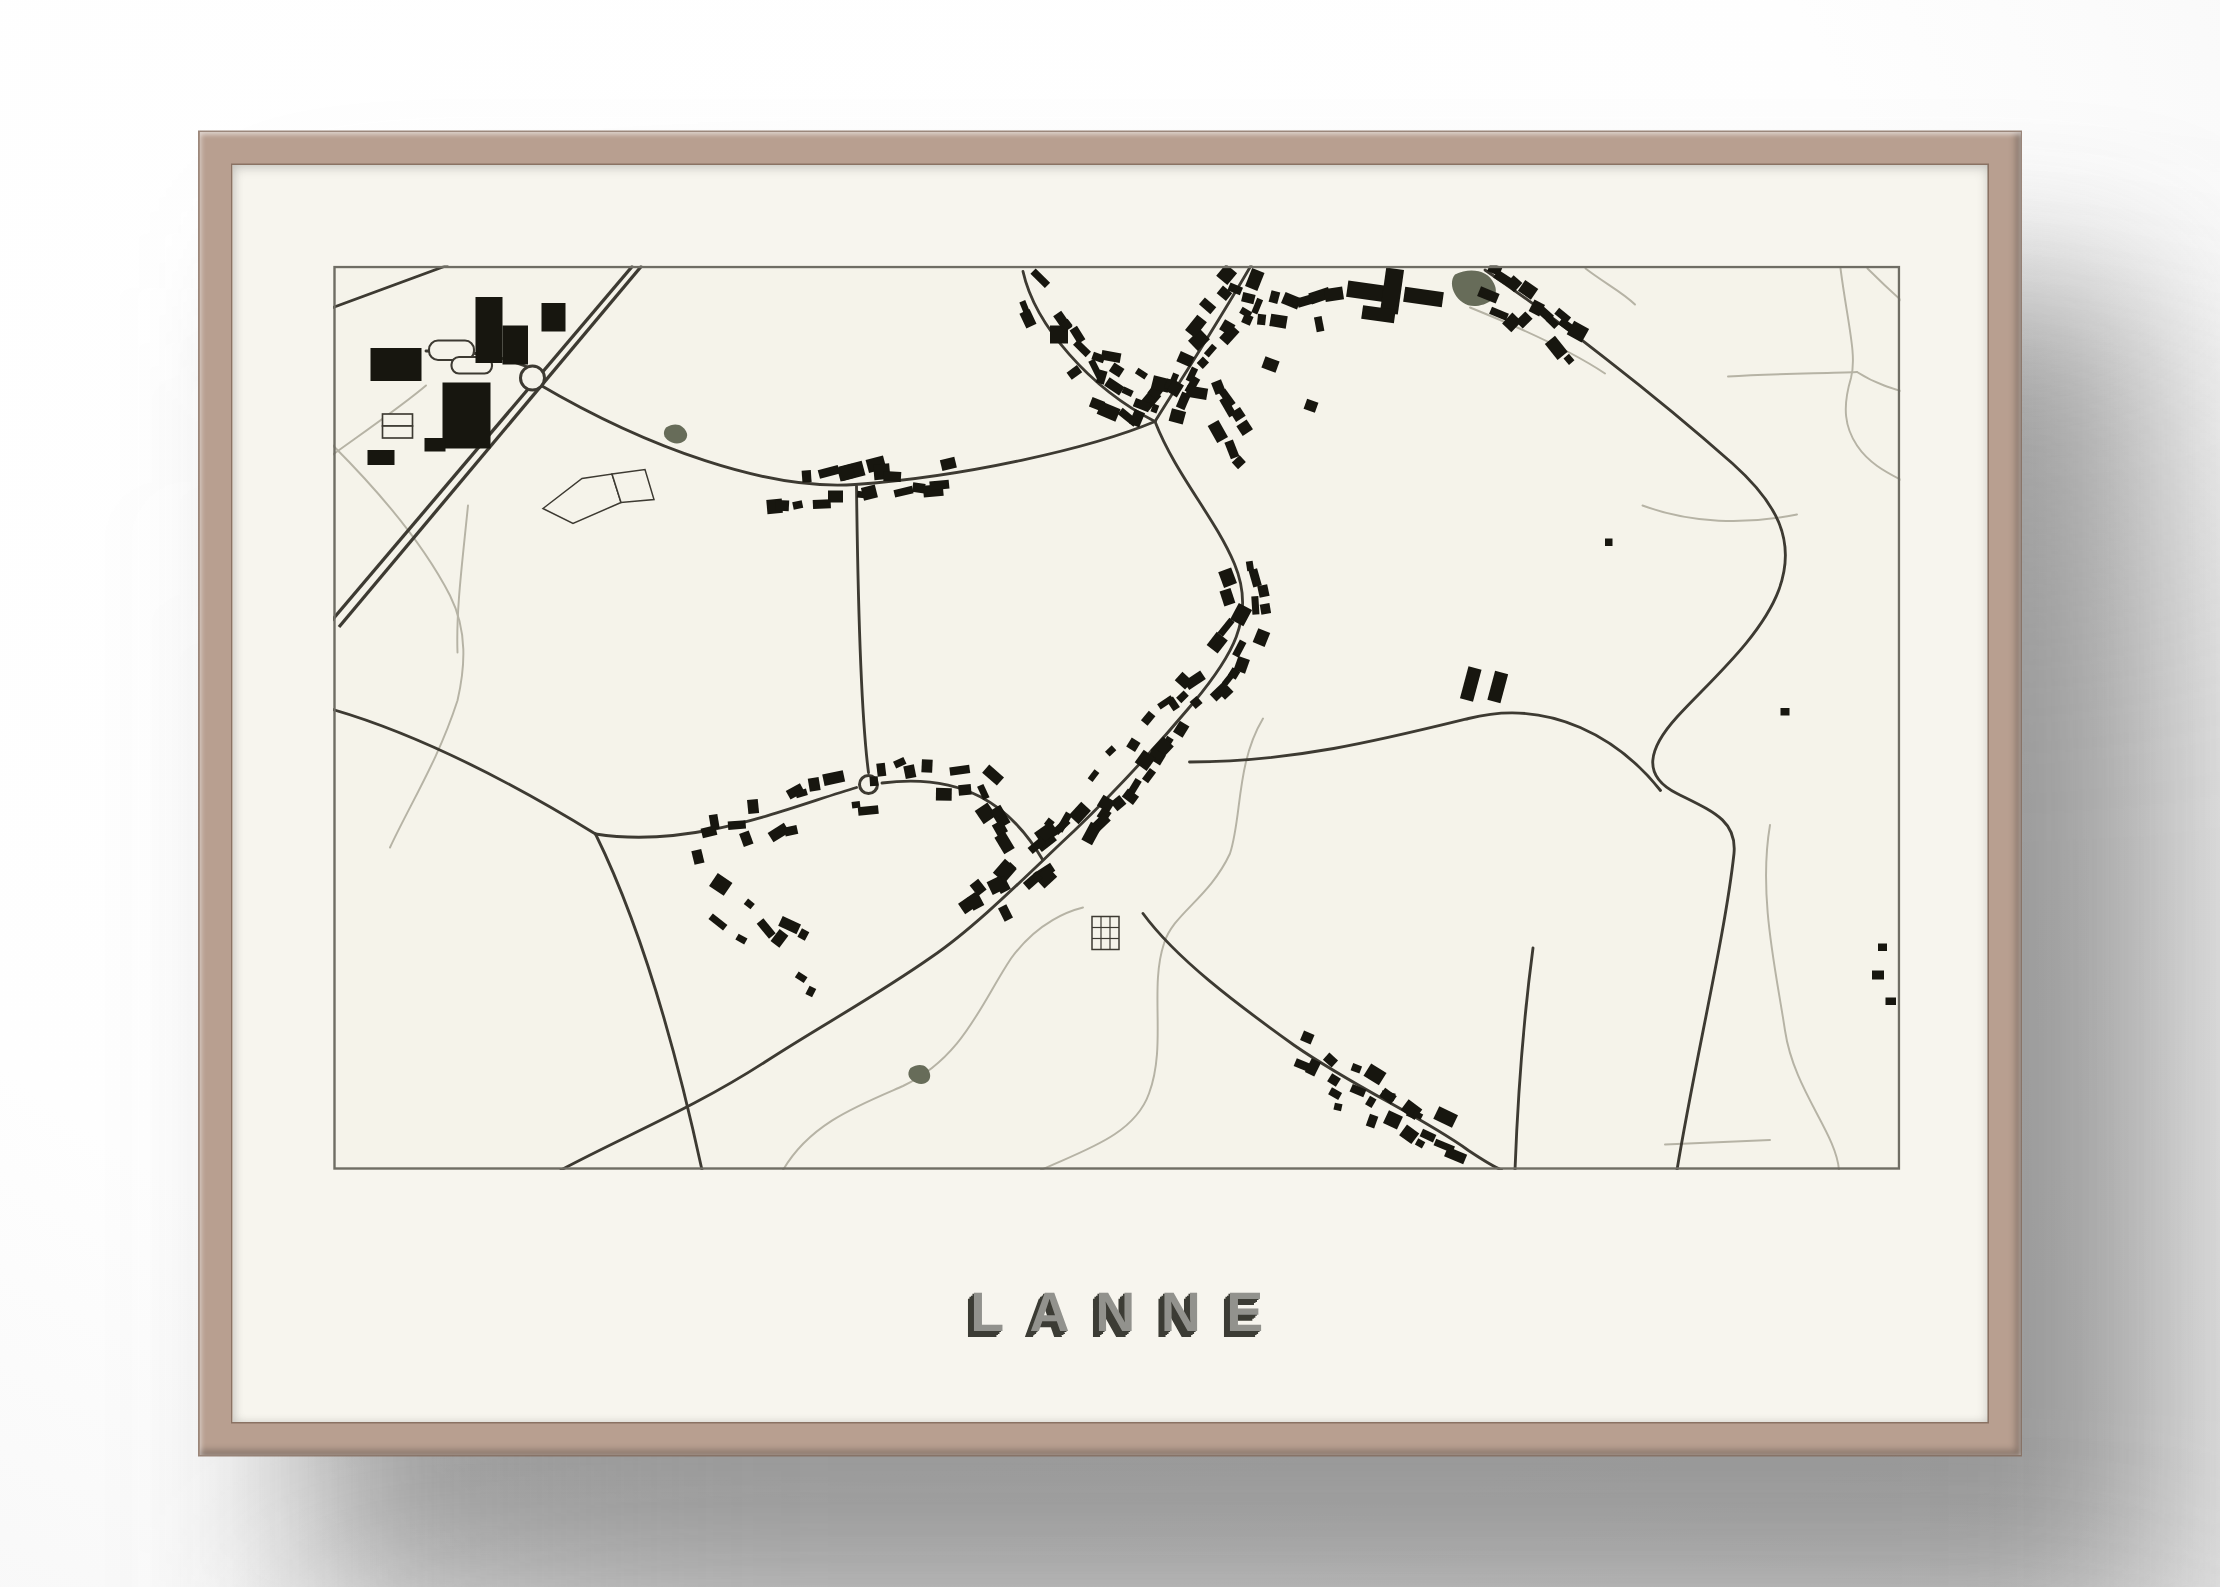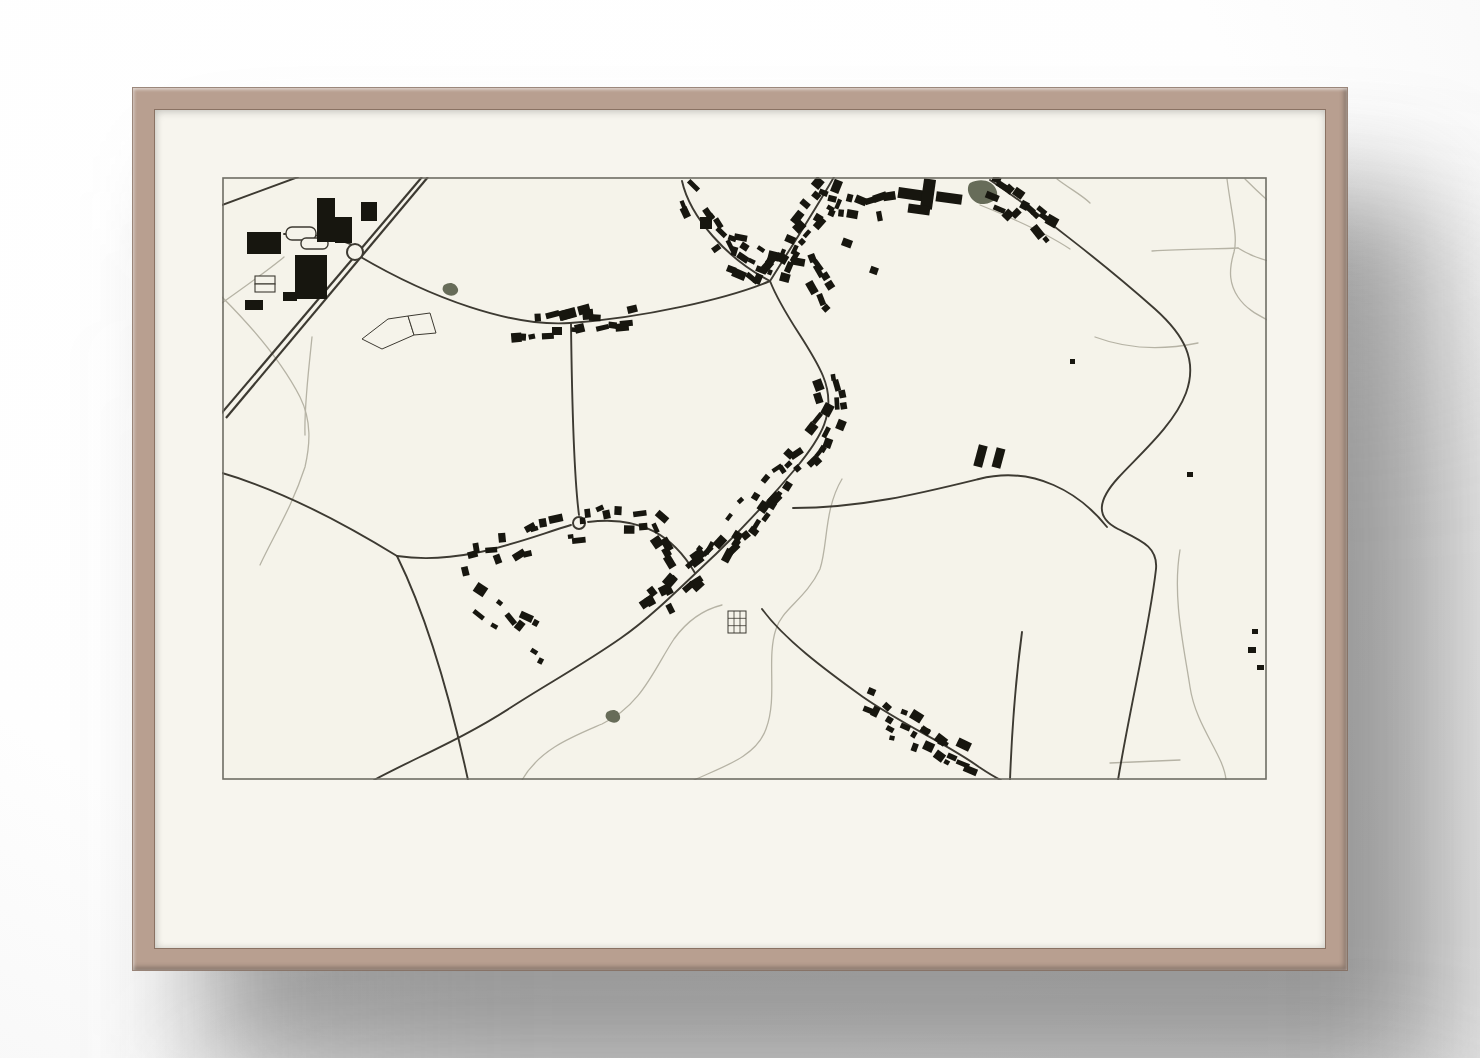--- a/index.html
+++ b/index.html
@@ -356,16 +356,17 @@
             <rect x="678.3505050023929" y="547.3405776357498" width="9.968636841513216" height="5.458375744172372" fill="#17160f" transform="rotate(23.4 683.3 550.1)"></rect>
             <rect x="689.7349179686615" y="566.1981022145197" width="5.918567865155637" height="8.31363362853881" fill="#17160f" transform="rotate(19.8 692.7 570.4)"></rect>
             <rect x="698.7895705213252" y="550.9238422514126" width="9.17626241990365" height="5.114775433787145" fill="#17160f" transform="rotate(15.6 703.4 553.5)"></rect>
             <rect x="716.2200878948493" y="562.0501291915298" width="5.406704591354355" height="5.906634817947634" fill="#17160f" transform="rotate(22.4 718.9 565.0)"></rect>
             <rect x="720.1672727157762" y="564.4191148349177" width="6.093014630256221" height="4.0182471598964185" fill="#17160f" transform="rotate(26.0 723.2 566.4)"></rect>
             <rect x="722.02421291388" y="582.8662592336723" width="5.337245526257902" height="4.770510794129223" fill="#17160f" transform="rotate(28.5 724.7 585.3)"></rect>
             <rect x="1" y="1" width="1043" height="601" fill="none" stroke="#6f6d64" stroke-width="1.6"></rect>
           </svg>
       </div>
 
+      <div class="poster-title">LANNE</div>
 
     </div>
   </div>
 </div>
 
 </body></html>

